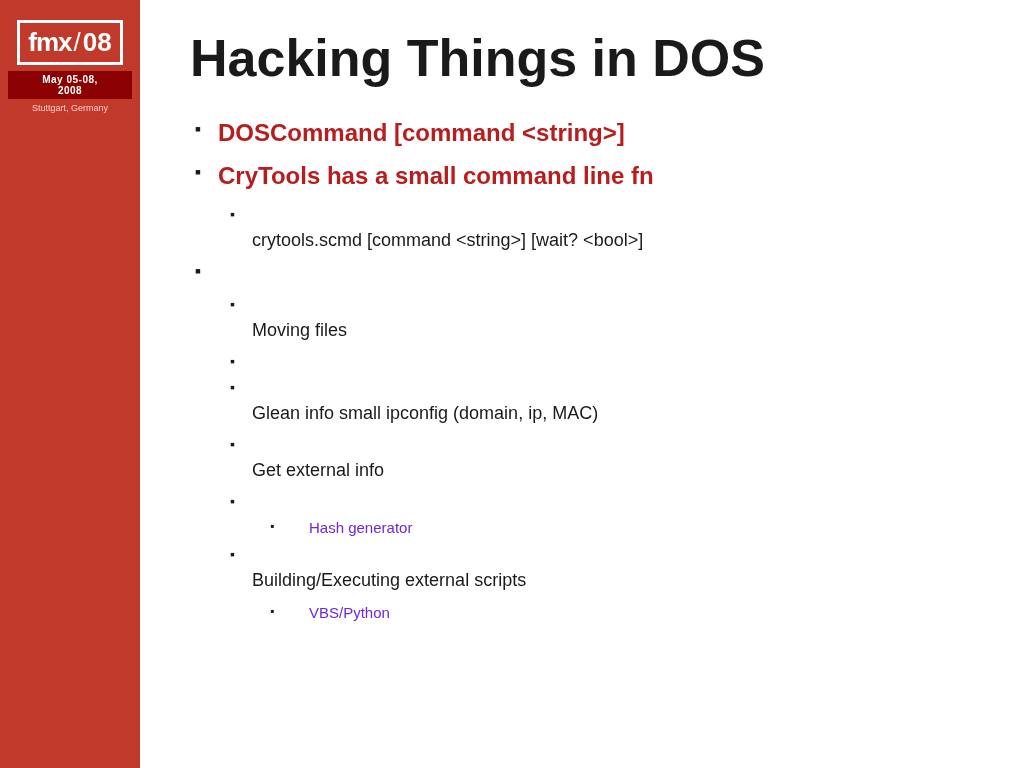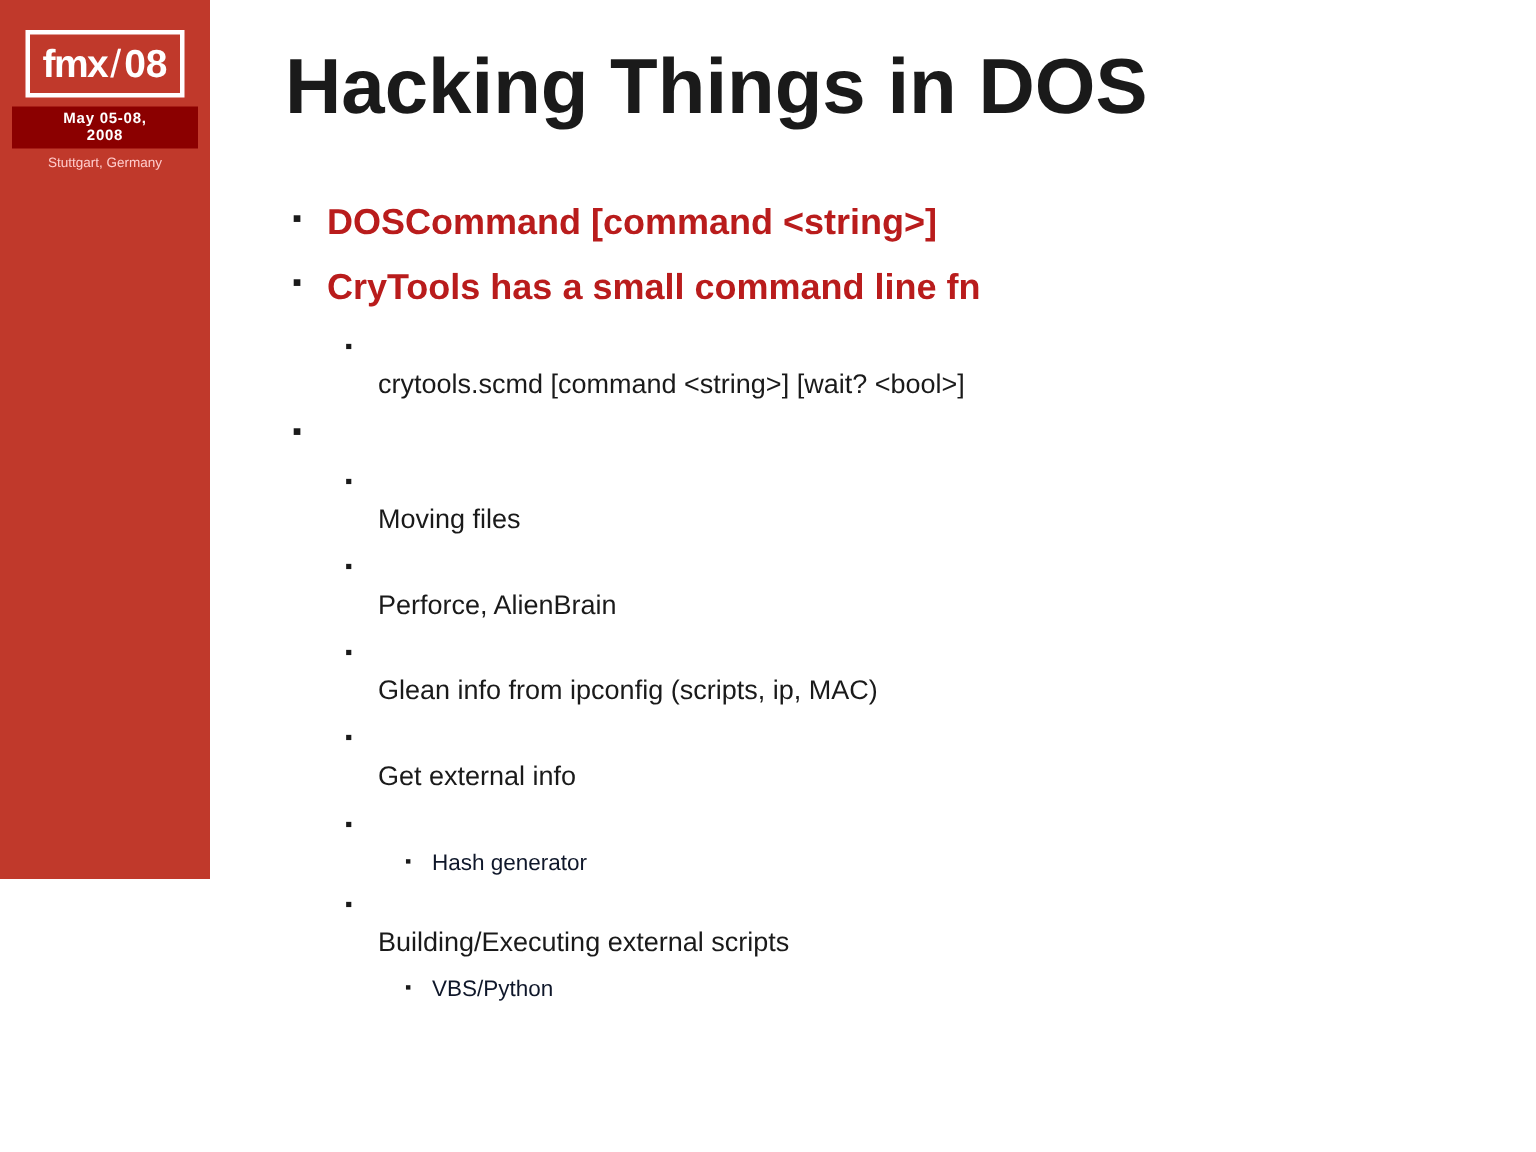--- a/index.html
+++ b/index.html
@@ -13,21 +13,21 @@
       height: 768px;
       overflow: hidden;
       font-family: Arial, Helvetica, sans-serif;
       background: #ffffff;
       display: flex;
     }
 
     .sidebar {
       width: 140px;
       min-width: 140px;
-      height: 586px;
+      height: 768px;
       background: #c0392b;
       display: flex;
       flex-direction: column;
       align-items: center;
       padding-top: 10px;
     }
 
     .logo-area {
       width: 100%;
       display: flex;
@@ -82,21 +82,20 @@
       font-size: 9px;
       margin-top: 4px;
       text-align: center;
     }
 
     .main-content {
       flex: 1;
       padding: 30px 50px 20px 50px;
       display: flex;
       flex-direction: column;
-      gap: 16px;
     }
 
     .slide-title {
       font-size: 52px;
       font-weight: bold;
       color: #1a1a1a;
       margin-bottom: 30px;
       line-height: 1.1;
     }
 
@@ -163,22 +162,23 @@
     .bullet-l3 .bullet-marker {
       color: #1a1a1a;
       font-size: 12px;
       margin-right: 8px;
       margin-top: 2px;
       min-width: 10px;
     }
 
     .bullet-l3 .bullet-text {
       font-size: 15px;
-      color: #0f172a;
+      color: #6d28d9;
       line-height: 1.4;
+      margin-left: 21px;
     }
 
     .section-gap {
       margin-bottom: 6px;
     }
 
     .many-general {
       font-size: 28px;
       font-weight: bold;
     }
@@ -222,26 +222,25 @@
       <span class="bullet-marker">▪</span>
     </div>
 
     <div class="bullet-l2">
       <span class="bullet-marker">▪</span>
       <span class="bullet-text">Moving files</span>
     </div>
 
     <div class="bullet-l2">
       <span class="bullet-marker">▪</span>
-      <span class="bullet-text">Perforce, AlienBrain</span>
-    </div>
-
-    <div class="bullet-l2">
-      <span class="bullet-marker">▪</span>
-      <span class="bullet-text">Glean info from ipconfig (scripts, ip, MAC)</span>
+    </div>
+
+    <div class="bullet-l2">
+      <span class="bullet-marker">▪</span>
+      <span class="bullet-text">Glean info small ipconfig (domain, ip, MAC)</span>
     </div>
 
     <div class="bullet-l2">
       <span class="bullet-marker">▪</span>
       <span class="bullet-text">Get external info</span>
     </div>
 
     <div class="bullet-l2">
       <span class="bullet-marker">▪</span>
     </div>

